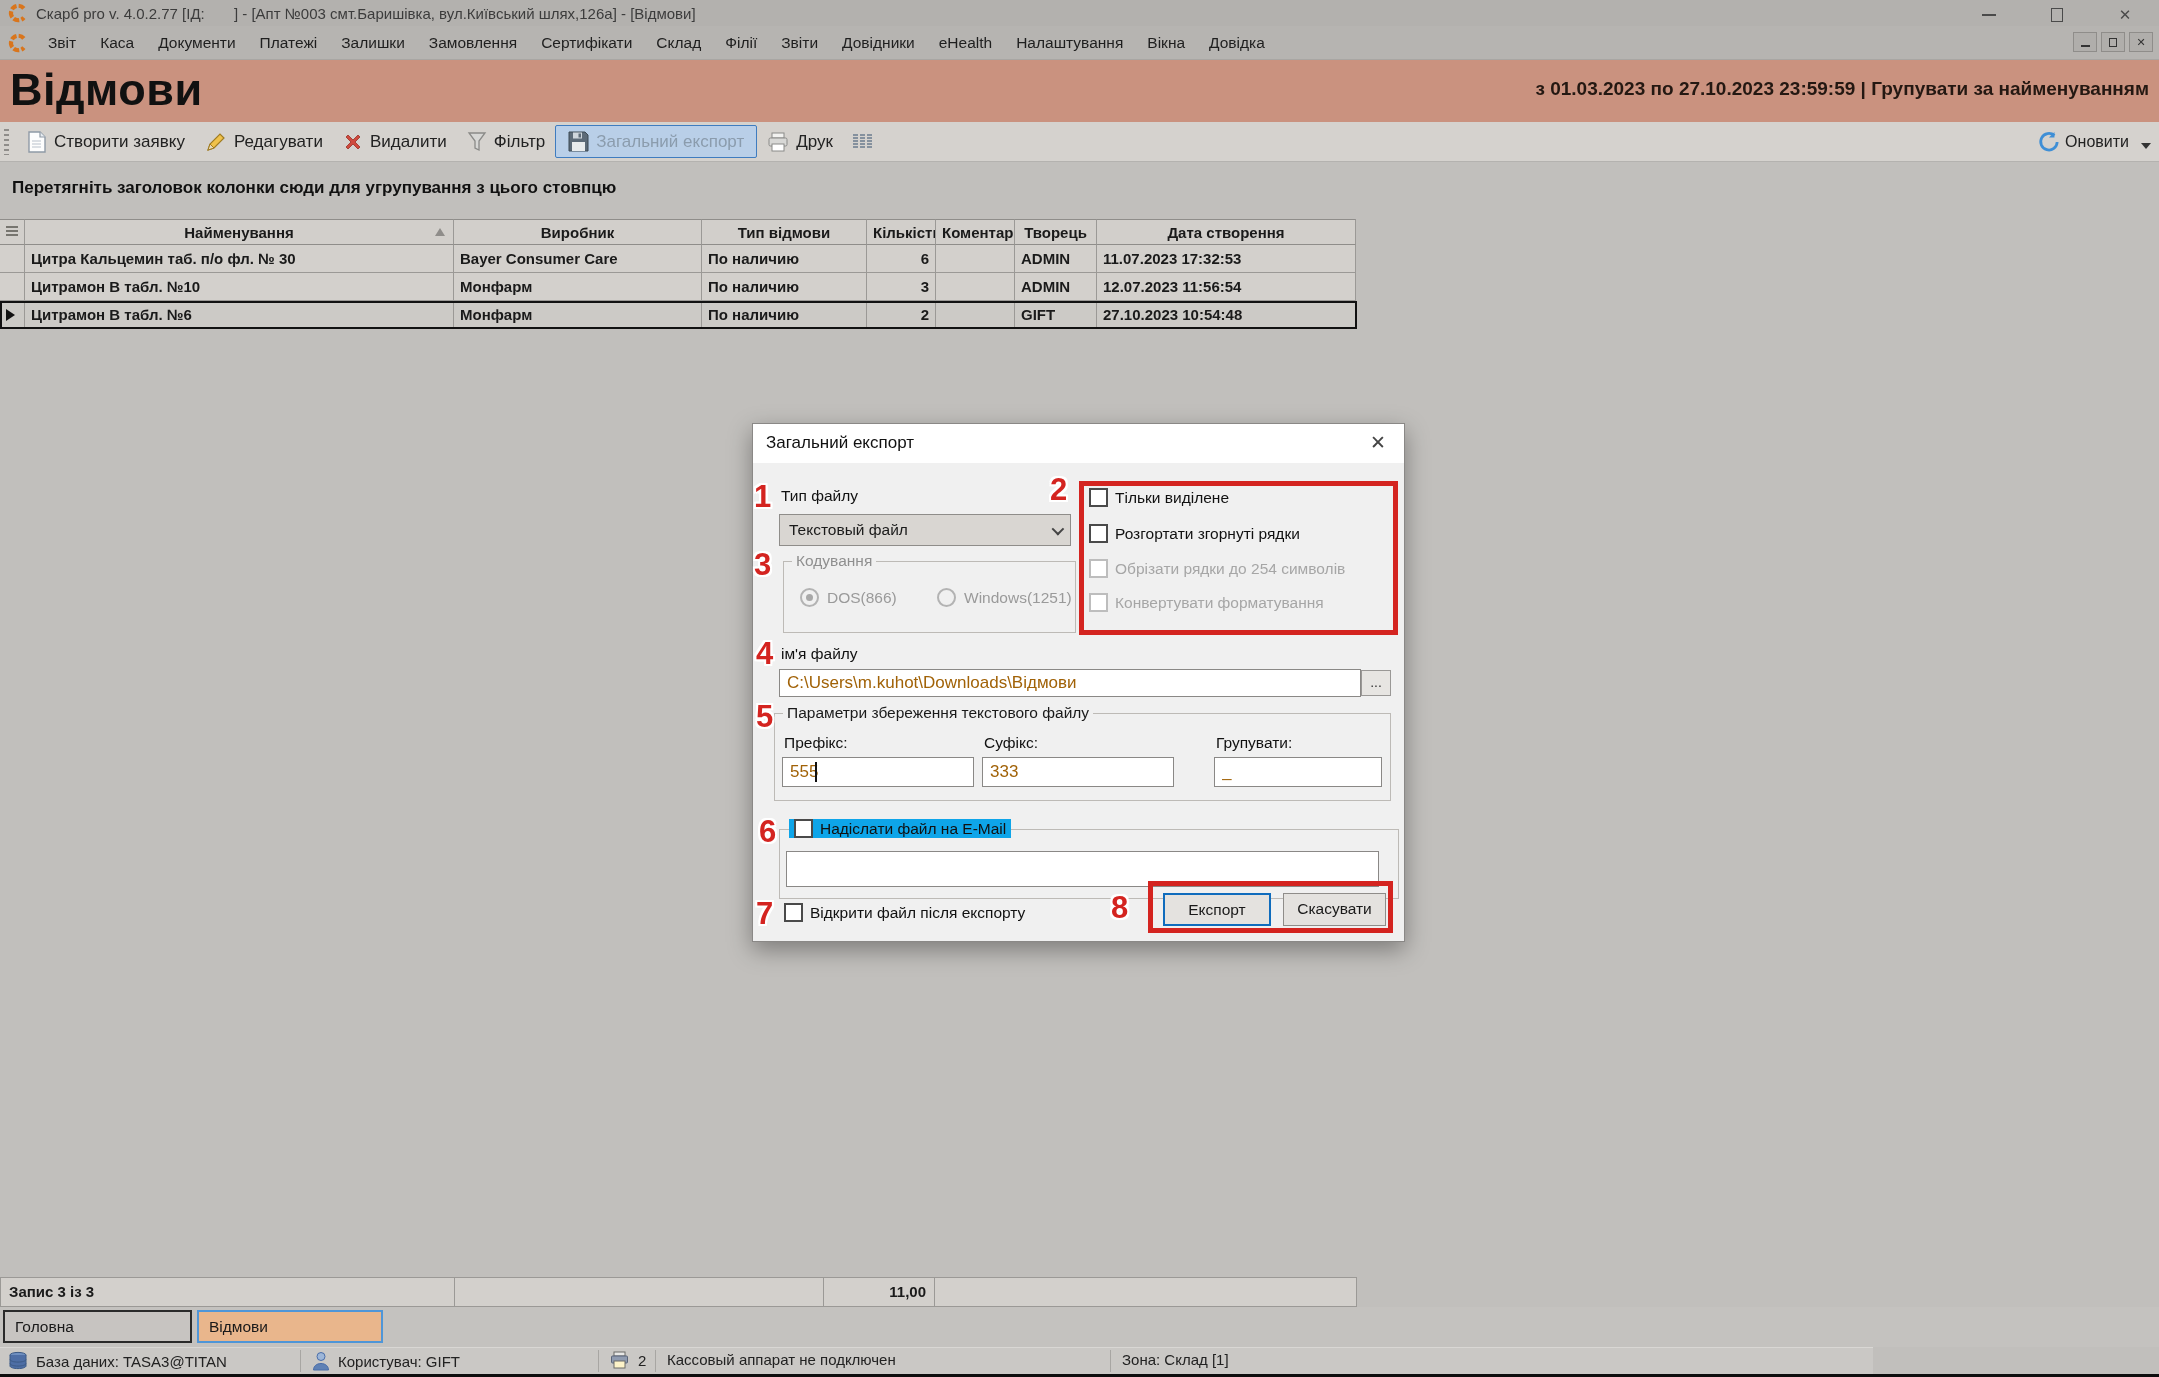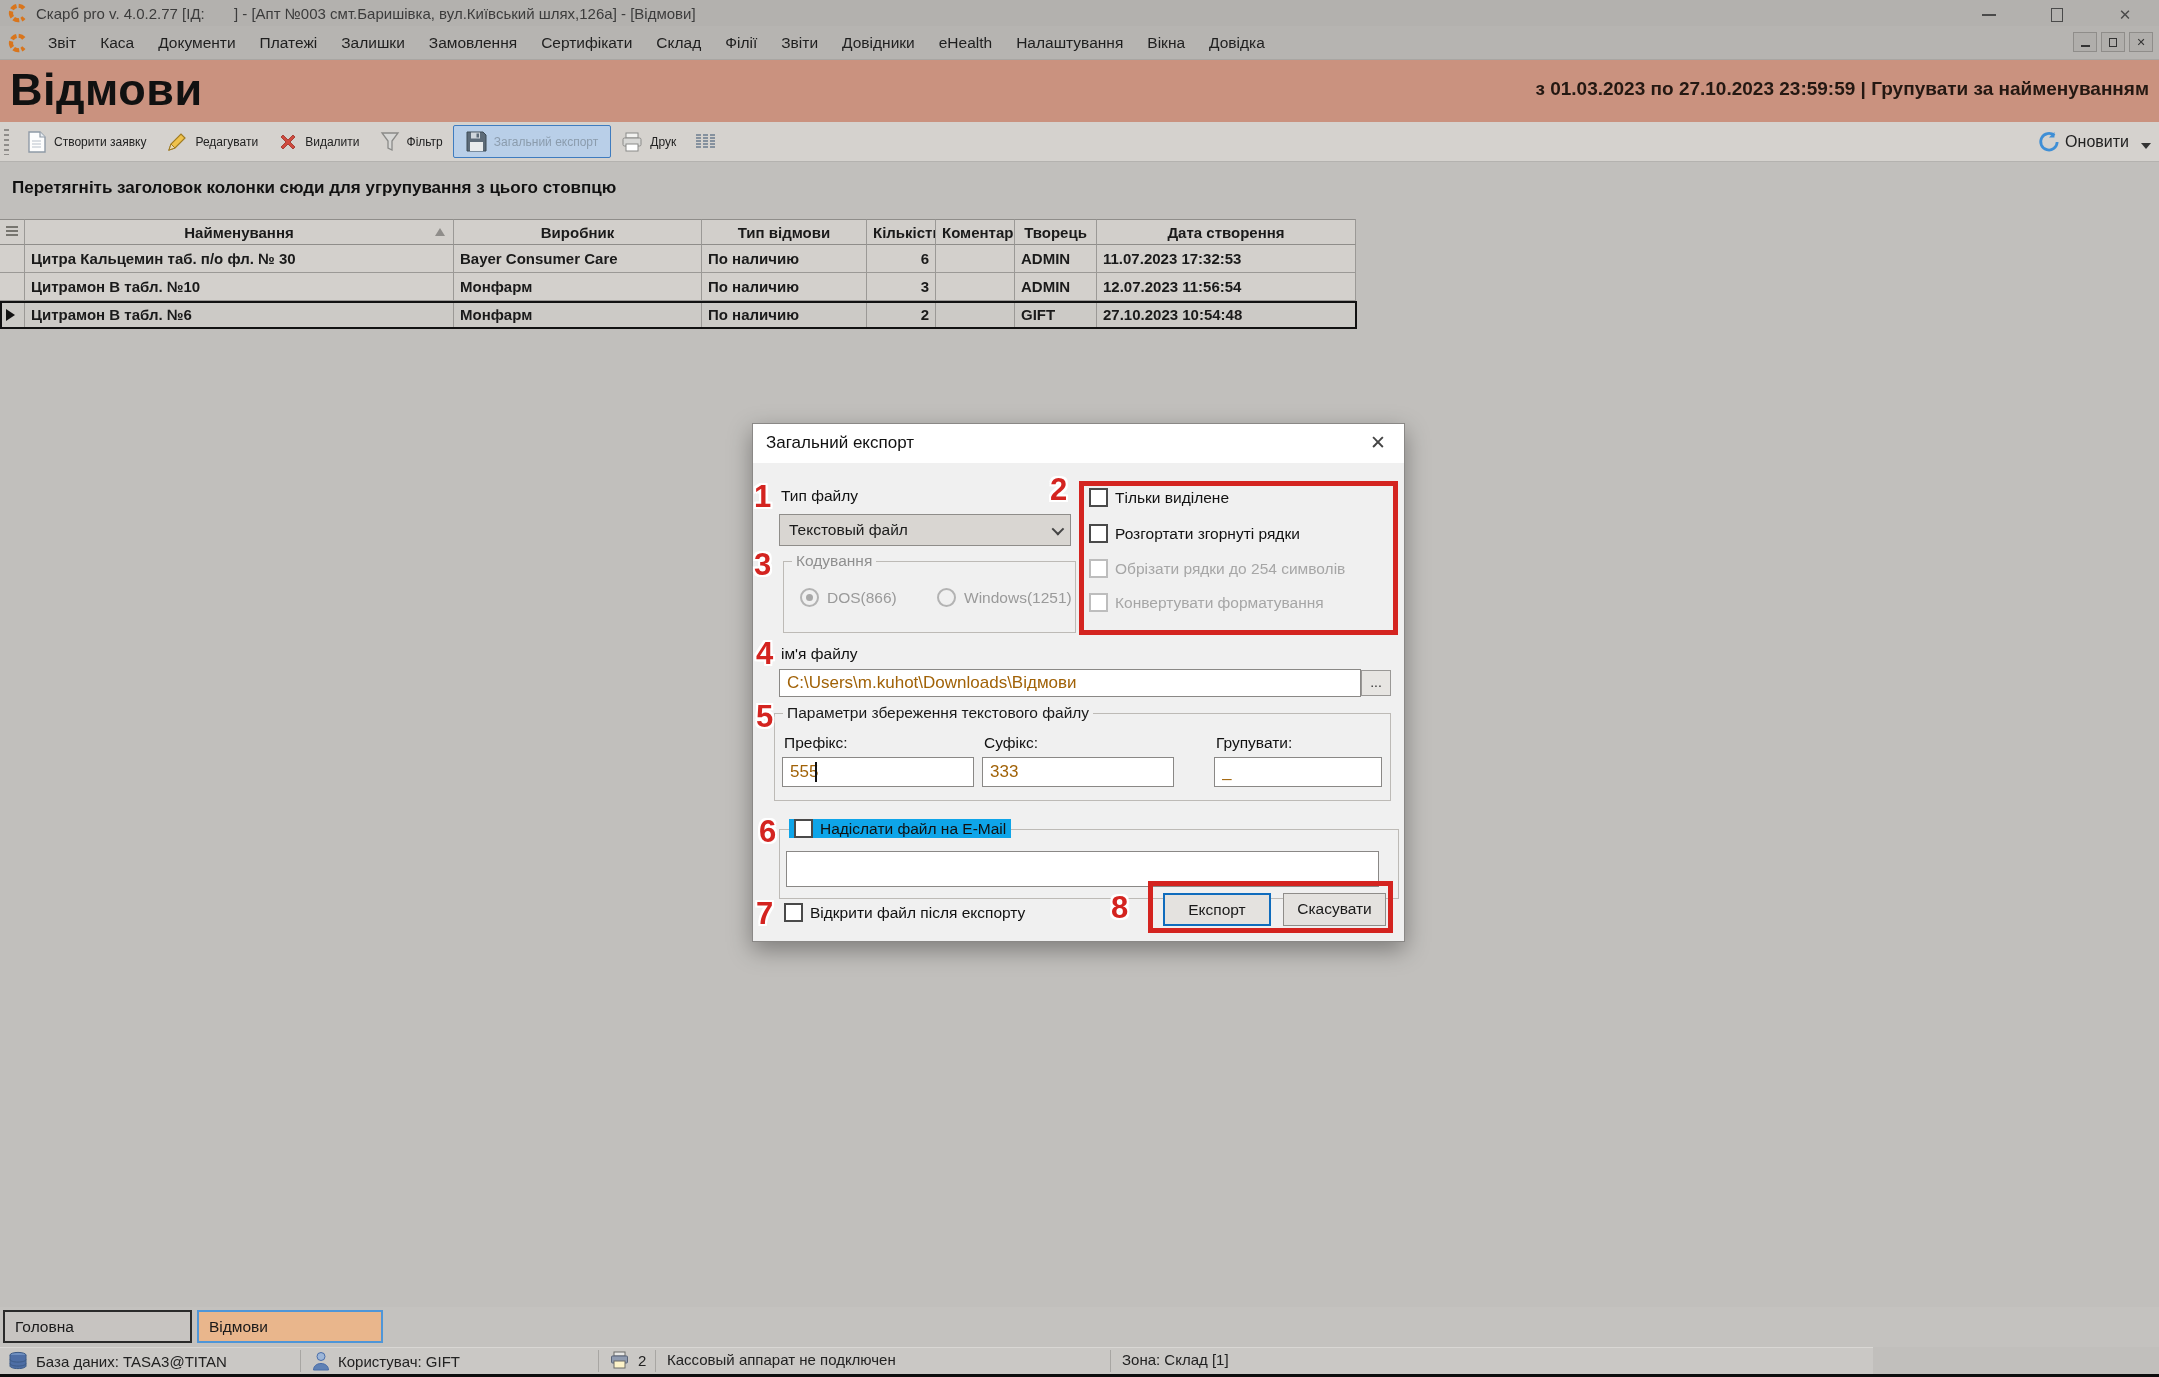--- a/index.html
+++ b/index.html
@@ -23,21 +23,21 @@
   .mdi { width:24px; height:20px; background:#b0aeab; border:1px solid #8f8d8a; display:flex; align-items:center; justify-content:center; font-size:11px; color:#333; }
   .mdi .minbar { width:9px; height:2px; background:#333; margin-top:8px; }
   .mdi .restbox { width:8px; height:9px; border:1.2px solid #333; }
   
   .pagehead { position:absolute; left:0; top:60px; width:2159px; height:62px; background:#ca927f; }
   .page-title { position:absolute; left:10px; top:4px; font-size:45px; font-weight:800; letter-spacing:0.5px; color:#111; }
   .period { position:absolute; right:10px; top:18px; font-size:19px; font-weight:700; color:#241812; }
   
   .toolbar { position:absolute; left:0; top:122px; width:2159px; height:40px; background:#d5d2ce; border-bottom:1px solid #b4b2af; display:flex; align-items:center; }
   .grip { width:5px; height:26px; margin:0 8px 0 4px; background-image:repeating-linear-gradient(#8f8d8a 0 2px, transparent 2px 5px); }
-  .tbtn { display:flex; align-items:center; gap:7px; font-size:12px; color:#222; padding:5px 10px; white-space:nowrap; }
+  .tbtn { display:flex; align-items:center; gap:7px; font-size:17px; color:#222; padding:5px 10px; white-space:nowrap; }
   .tbtn svg { flex:0 0 auto; }
   .tbtn.active { background:#b9cfe8; border:1px solid #3f7cbf; border-radius:2px; color:#8b9cad; padding:5px 12px; }
   .tb-right { position:absolute; right:8px; top:0; height:40px; display:flex; align-items:center; gap:6px; font-size:16px; color:#222; }
   .caret-down { width:0; height:0; border-left:5px solid transparent; border-right:5px solid transparent; border-top:6px solid #333; margin-left:6px; margin-top:8px; }
   
   .group-hint { position:absolute; left:12px; top:178px; font-size:17px; font-weight:700; color:#111; }
   
   .grid { position:absolute; left:0; top:219px; width:1357px; font-size:15px; }
   .g-row { display:flex; }
   .g-cell { border-right:1px solid #9b9996; border-bottom:1px solid #9b9996; padding:0 6px; line-height:27px; height:28px; font-weight:700; overflow:hidden; white-space:nowrap; background:#d3d0cc; }
@@ -379,20 +379,26 @@
       <span class="cb"></span>
       <span>Відкрити файл після експорту</span>
     </div>
 
     <span class="ann" style="left:358px; top:466px;">8</span>
     <div class="redrect" style="left:395px; top:457px; width:245px; height:52px;"></div>
     <div class="btn default" style="left:410px; top:469px; width:108px;"><span>Експорт</span></div>
     <div class="btn" style="left:530px; top:469px; width:103px;"><span>Скасувати</span></div>
   </div>
 
+  <div class="rec-row">
+    <div class="rec-cell rc1">Запис 3 із 3</div>
+    <div class="rec-cell rc2"></div>
+    <div class="rec-cell rc3">11,00</div>
+    <div class="rec-cell rc4"></div>
+  </div>
 
   <div class="tabrow">
     <div class="tab tab-home">Головна</div>
     <div class="tab tab-vid">Відмови</div>
   </div>
 
   <div class="statusbar">
     <div class="sb-item" style="left:8px;">
       <svg width="20" height="20" viewBox="0 0 20 20">
           <ellipse cx="10" cy="4" rx="8" ry="2.6" fill="#6f8fc0" stroke="#3c5a86"></ellipse>

